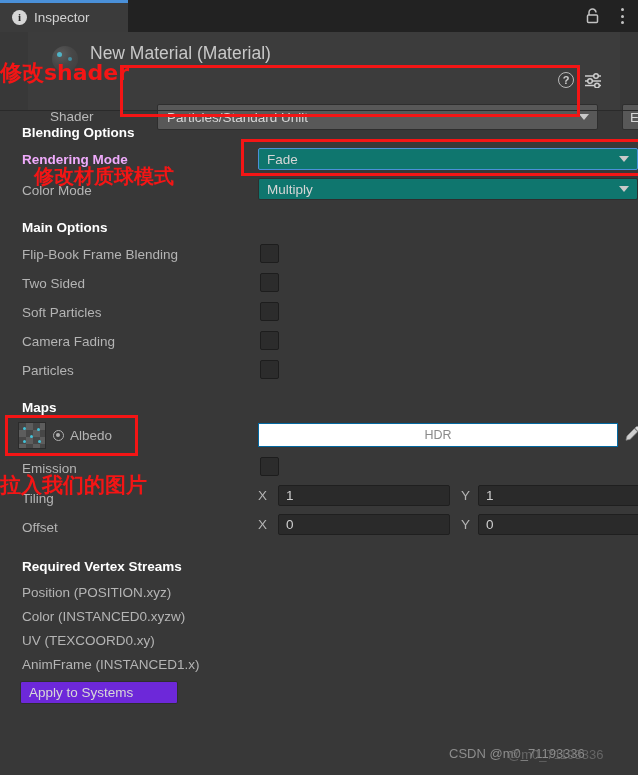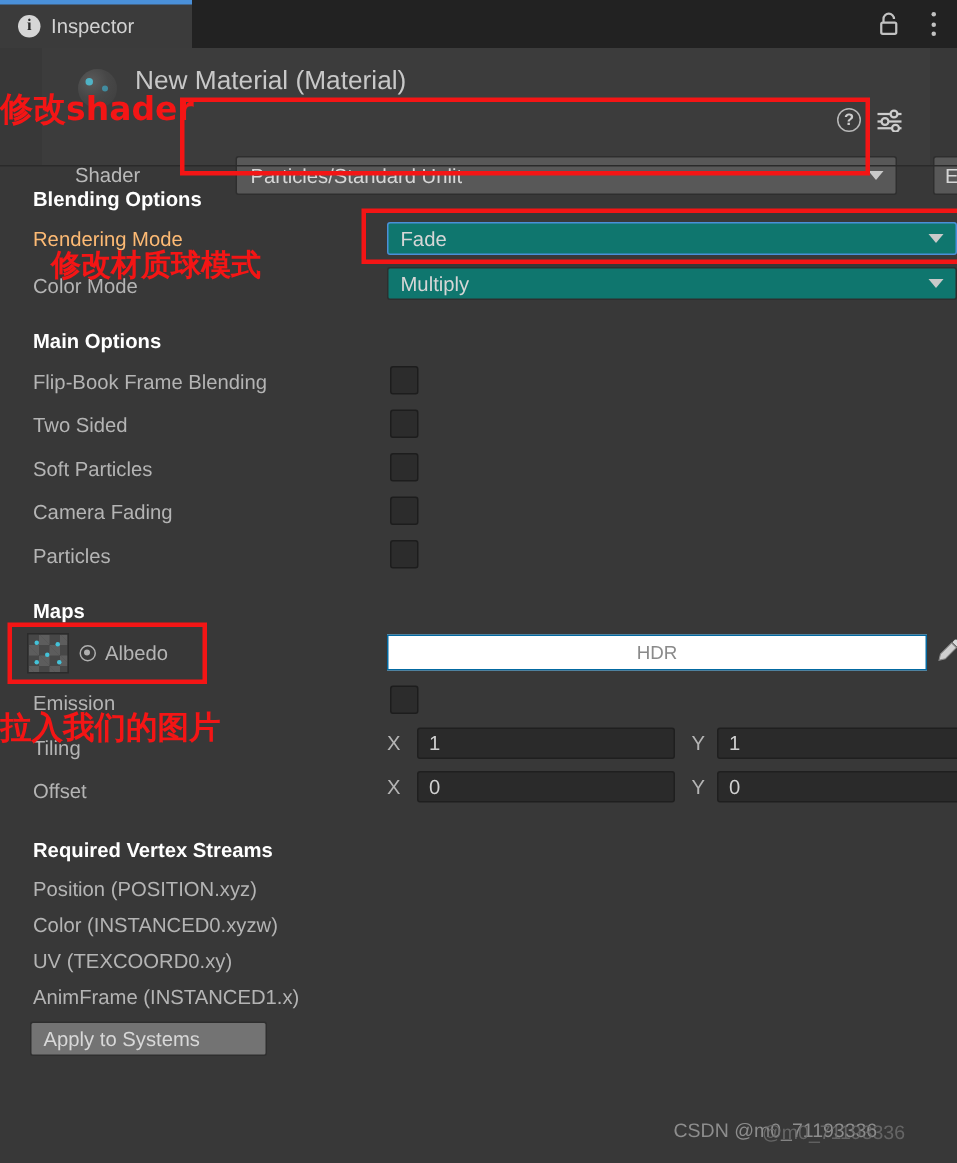--- a/index.html
+++ b/index.html
@@ -93,21 +93,21 @@
     background: #585858; border: 1px solid #2e2e2e; border-radius: 2px;
     color: #d6d6d6; font-size: 13.5px;
     display: flex; align-items: center; padding-left: 7px;
   }
 
   .divider { position: absolute; left: 0; width: 638px; height: 1px; background: #2a2a2a; }
 
   
   .section-title { position: absolute; font-weight: bold; color: #ffffff; font-size: 13.5px; }
   .row-label { position: absolute; left: 22px; color: #b4b4b4; font-size: 13.5px; }
-  .row-label.link { color: #fdba74; }
+  .row-label.link { color: #f0abfc; font-weight: bold; }
 
   .combo {
     position: absolute; height: 22px;
     background: #0f766e; border: 1px solid #2e2e2e; border-radius: 2px;
     color: #d6d6d6; font-size: 13.5px;
     display: flex; align-items: center; padding-left: 8px;
   }
   .combo.focused { border: 1px solid #4a90d9; }
 
   .chk {
@@ -147,21 +147,21 @@
   .hdr-field {
     position: absolute; left: 258px; top: 423px; width: 360px; height: 24px;
     background: #ffffff; border: 1px solid #0369a1;
     display: flex; align-items: center; justify-content: center;
     color: #8a8a8a; font-size: 12.5px;
   }
   .eyedropper { position: absolute; left: 624px; top: 424px; width: 17px; height: 21px; }
 
   .apply-btn {
     position: absolute; left: 20px; top: 681px; width: 158px; height: 23px;
-    background: #737373; border: 1px solid #2e2e2e; border-radius: 2px;
+    background: #6d28d9; border: 1px solid #2e2e2e; border-radius: 2px;
     color: #d8d8d8; font-size: 13.5px;
     display: flex; align-items: center; padding-left: 8px;
   }
 
   
   .redbox { position: absolute; border: 3px solid #f41515; }
   .redtext {
     position: absolute; color: #f41515; font-weight: bold;
     font-family: "DejaVu Sans", sans-serif;
     white-space: nowrap;

